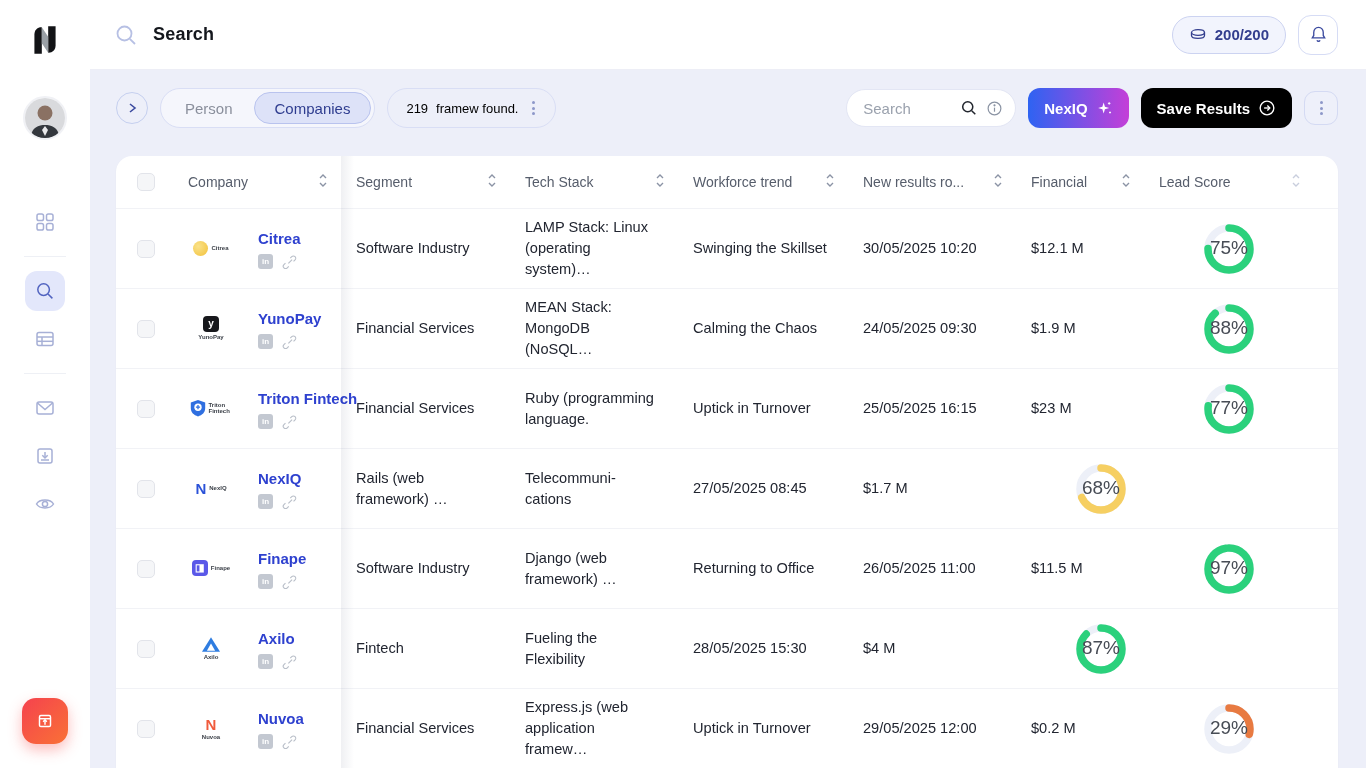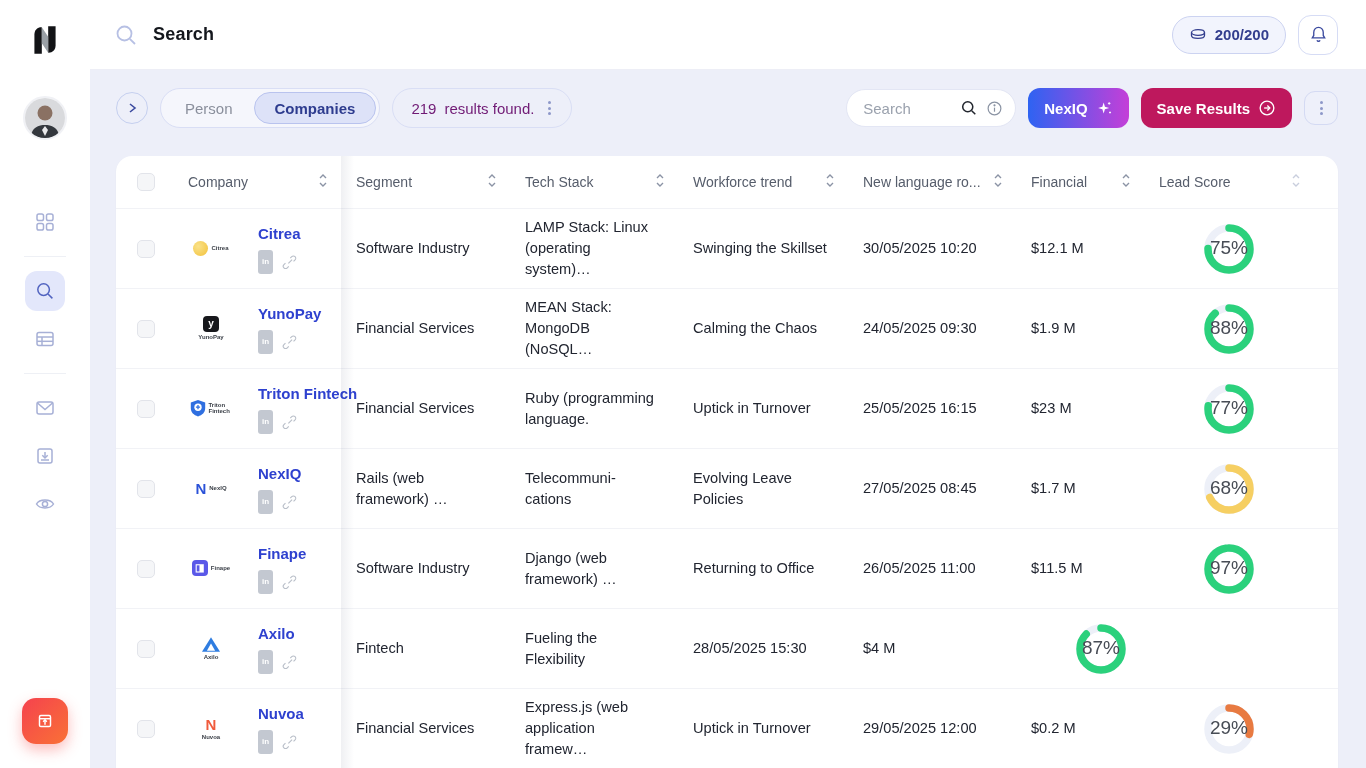--- a/index.html
+++ b/index.html
@@ -30,32 +30,32 @@
   .credits-pill span { font-size:15px; font-weight:700; color:#333e8e; }
   .icon-btn { width:40px; height:40px; border-radius:13px; border:1px solid #d6dcf5; background:#fff; display:flex; align-items:center; justify-content:center; cursor:pointer; }
 
   .content { flex:1; padding:18px 28px 0 26px; position:relative; }
 
   
   .toolbar { display:flex; align-items:center; gap:12px; height:40px; }
   .round-btn { width:32px; height:32px; border-radius:50%; border:1px solid #c5cfef; background:transparent; display:flex; align-items:center; justify-content:center; cursor:pointer; }
   .seg-toggle { height:40px; border:1px solid #d9def5; border-radius:20px; display:flex; align-items:center; padding:3px; background:rgba(255,255,255,.45); }
   .seg { height:32px; border-radius:16px; display:flex; align-items:center; padding:0 20px; font-size:15px; color:#8a8f9c; cursor:pointer; border:1px solid transparent; }
-  .seg.active { background:#dde2f8; border-color:#b9c3ee; color:#2e3c8f; font-weight:700; }
+  .seg.active { background:#dde2f8; border-color:#b9c3ee; color:#2e3c8f; font-weight:400; }
   .results-pill { height:40px; border:1px solid #d9def5; border-radius:20px; display:flex; align-items:center; gap:8px; padding:0 14px 0 18px; }
-  .results-pill .cnt, .results-pill .txt { font-size:15px; color:#701a75; }
+  .results-pill .cnt, .results-pill .txt { font-size:13px; color:#000000; }
   .kebab { display:flex; flex-direction:column; gap:2.5px; padding:4px 6px; cursor:pointer; }
   .kebab i { width:3px; height:3px; border-radius:50%; background:#8d97c9; display:block; }
   .tb-spacer { flex:1; }
   .search-box { width:170px; height:38px; border-radius:19px; background:#fff; border:1px solid #e3e6f4; display:flex; align-items:center; padding:0 12px 0 16px; gap:8px; }
   .search-box input { border:none; outline:none; flex:1; min-width:0; font-size:15px; font-family:"Liberation Sans",sans-serif; color:#2a2e37; background:transparent; }
   .search-box input::placeholder { color:#9aa1ad; }
   .btn { height:40px; border:none; border-radius:12px; display:flex; align-items:center; gap:8px; padding:0 16px; font-size:15px; font-weight:700; color:#fff; cursor:pointer; font-family:"Liberation Sans",sans-serif; }
   .btn-enrich { background:linear-gradient(90deg,#2e63f2,#c43fd8); }
-  .btn-save { background:#be185d;justify-content:space-between; }
+  .btn-save { background:#000000;justify-content:space-between; }
   .kebab-btn { width:34px; height:34px; border-radius:11px; border:1px solid #d4daf3; background:#eef0fa; display:flex; align-items:center; justify-content:center; cursor:pointer; }
 
   
   .table-card { margin-top:28px; width:1222px; background:#fff; border-radius:16px 16px 0 0; position:relative; height:664px; overflow:hidden; box-shadow:0 1px 2px rgba(20,30,60,.04); }
   .col-shadow { position:absolute; left:225px; top:0; bottom:0; width:13px; background:linear-gradient(90deg, rgba(30,40,80,.07), rgba(30,40,80,0)); pointer-events:none; z-index:3; }
   .grid { display:grid; grid-template-columns:58px 167px 169px 168px 170px 168px 128px 1fr; }
   .thead { height:52px; align-items:center; color:#565d6b; font-size:14px; }
   .th { display:flex; align-items:center; justify-content:space-between; padding:0 12px 0 15px; cursor:pointer; }
   .th.first { padding-left:14px; }
   .th-check { padding-left:21px; }
@@ -68,21 +68,21 @@
   .td-company { display:flex; align-items:center; gap:24px; padding-left:14px; }
   .mini-logo { width:46px; flex-shrink:0; display:flex; align-items:center; justify-content:center; gap:3px; }
   .mini-logo.col { flex-direction:column; gap:2px; }
   .mini-label { font-size:6px; font-weight:700; color:#3a3f47; line-height:1.15; }
   .mini-label.wrap { width:24px; }
   .lg-sq { width:16px; height:16px; border-radius:4px; display:flex; align-items:center; justify-content:center; color:#fff; font-size:10px; font-weight:700; }
   .lg-letter { font-weight:800; font-size:15px; line-height:1; }
   .comp-stack { display:flex; flex-direction:column; gap:5px; min-width:0; }
   .comp-name { font-size:15px; font-weight:700; color:#2e41cf; text-decoration:none; cursor:pointer; white-space:nowrap; }
   .comp-links { display:flex; align-items:center; gap:9px; }
-  .li-badge { width:15px; height:24px; border-radius:3px; background:#c3c8d1; color:#fff; font-size:8px; font-weight:700; display:flex; align-items:center; justify-content:center; cursor:pointer; }
+  .li-badge { width:15px; height:15px; border-radius:3px; background:#c3c8d1; color:#fff; font-size:8px; font-weight:700; display:flex; align-items:center; justify-content:center; cursor:pointer; }
   .chain { display:flex; cursor:pointer; }
   .chain svg { stroke:#b9bfc9; fill:none; stroke-width:1.5; }
   .td-lead { padding-left:15px; }
   .donut { width:56px; height:56px; position:relative; margin-left:42px; }
   .donut .track { fill:none; stroke:#edf0f8; stroke-width:7.5; }
   .donut .arc { fill:none; stroke-width:7.5; stroke-linecap:round; }
   .donut-label { position:absolute; inset:0; display:flex; align-items:center; justify-content:center; font-size:19px; color:#474c55; }
 </style>
 </head>
 <body>
@@ -193,21 +193,21 @@
           <svg width="14" height="14" viewBox="0 0 14 14" stroke="#3b4a9f" fill="none" stroke-width="1.6">
             <polyline points="5,3 10,7 5,11"></polyline>
           </svg>
         </button>
         <div class="seg-toggle">
           <div class="seg">Person</div>
           <div class="seg active">Companies</div>
         </div>
         <div class="results-pill">
           <span class="cnt">219</span>
-          <span class="txt">results found.</span>
+          <span class="txt">framew found.</span>
           <span class="kebab">
               <i></i>
               <i></i>
               <i></i>
             </span>
         </div>
         <div class="tb-spacer"></div>
         <div class="search-box">
           <input type="text" placeholder="Search" style="">
           <svg width="18" height="18" viewBox="0 0 20 20" stroke="#22262e" fill="none" stroke-width="1.7">
@@ -273,21 +273,21 @@
                 </svg></span>
           </div>
           <div class="th">
             <span>Workforce trend</span>
             <span class="sort"><svg width="12" height="15" viewBox="0 0 12 15">
                   <polyline points="3,5 6,2 9,5"></polyline>
                   <polyline points="3,10 6,13 9,10"></polyline>
                 </svg></span>
           </div>
           <div class="th">
-            <span>New language ro...</span>
+            <span>New results ro...</span>
             <span class="sort"><svg width="12" height="15" viewBox="0 0 12 15">
                   <polyline points="3,5 6,2 9,5"></polyline>
                   <polyline points="3,10 6,13 9,10"></polyline>
                 </svg></span>
           </div>
           <div class="th">
             <span>Financial</span>
             <span class="sort"><svg width="12" height="15" viewBox="0 0 12 15">
                   <polyline points="3,5 6,2 9,5"></polyline>
                   <polyline points="3,10 6,13 9,10"></polyline>
@@ -433,21 +433,20 @@
           <span class="chain">
             <svg width="15" height="15" viewBox="0 0 20 20">
               <path d="M8.5 11.5 L13.5 6.5 M11 4.5 l2 -2 a3.1 3.1 0 0 1 4.4 4.4 l-2 2 M9 15.5 l-2 2 a3.1 3.1 0 0 1 -4.4 -4.4 l2 -2" transform="translate(0,1)"></path>
             </svg>
           </span>
         </div>
       </div>
     </div>
     <div class="td">Rails (web framework) …</div>
     <div class="td">Telecommuni-cations</div>
-    <div class="td">Evolving Leave Policies</div>
     <div class="td">27/05/2025 08:45</div>
     <div class="td">$1.7 M</div>
     <div class="td td-lead">
       <div class="donut">
         <svg width="56" height="56">
           <circle class="track" cx="28" cy="28" r="21"></circle>
           <circle class="arc" cx="28" cy="28" r="21" transform="rotate(-90 28 28)" stroke="#f6cf62" stroke-dasharray="89.7238861865245 131.94689145077132"></circle>
         </svg>
         <span class="donut-label">68%</span>
       </div>

